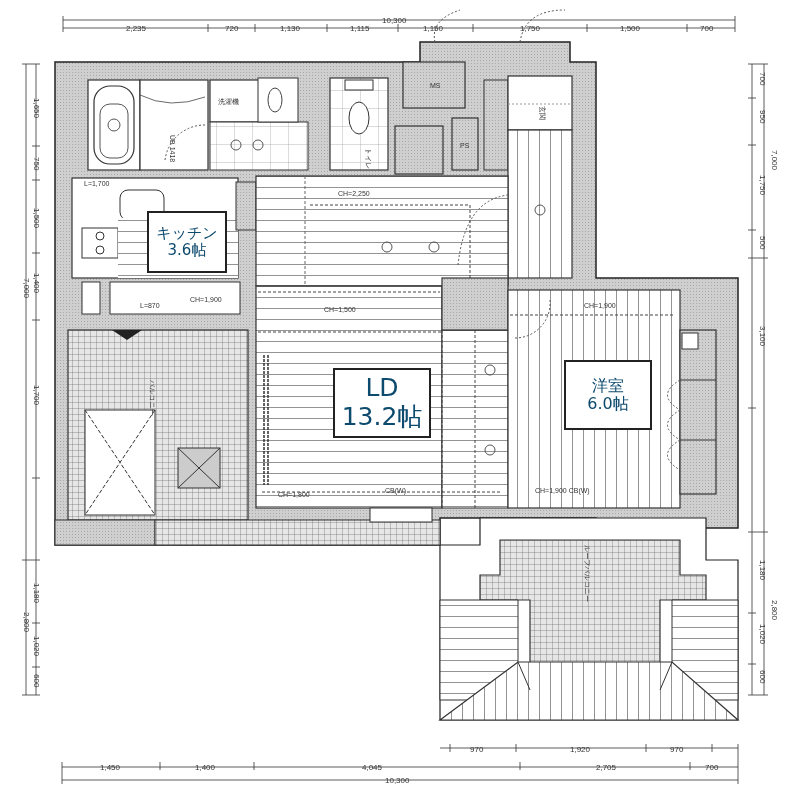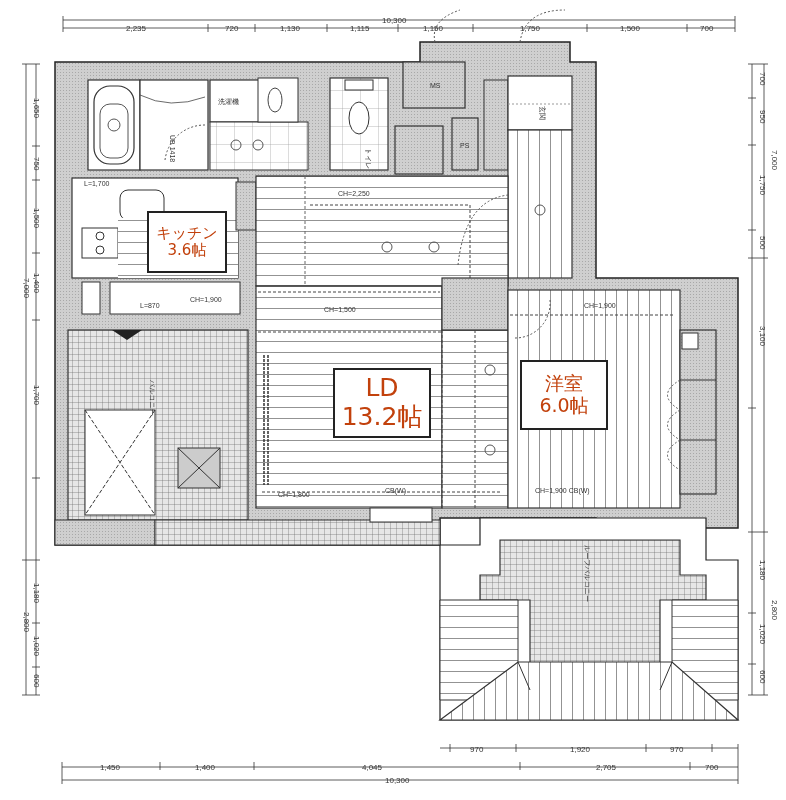--- a/index.html
+++ b/index.html
@@ -1,20 +1,20 @@
 <!DOCTYPE html>
 <html><head>
 <meta charset="utf-8">
 <style>
   html, body { margin:0; padding:0; background:#ffffff; }
   body { width:786px; height:800px; position:relative; overflow:hidden; font-family:"DejaVu Sans", sans-serif; }
   svg { position:absolute; left:0; top:0; }
   .dim { font-family:"Liberation Sans", sans-serif; font-size:8px; fill:#333; }
   .lbl { font-family:"Liberation Sans", sans-serif; font-size:7px; fill:#333; }
-  .room-box { position:absolute; background:#fff; border:2px solid #222; display:flex; flex-direction:column; align-items:center; justify-content:center; font-family:"DejaVu Sans", sans-serif; color:#c2410c; line-height:1.15; }
+  .room-box { position:absolute; background:#fff; border:2px solid #222; display:flex; flex-direction:column; align-items:center; justify-content:center; font-family:"DejaVu Sans", sans-serif; color:#0c4a6e; line-height:1.15; }
   .room-box span { display:block; }
 </style>
 </head>
 <body>
 
 <svg width="786" height="800" viewBox="0 0 786 800">
   <defs>
     <pattern id="grayfill" width="3" height="3" patternUnits="userSpaceOnUse">
       <rect width="3" height="3" fill="#cfcfcf"></rect>
       <rect width="1" height="1" fill="#a8a8a8"></rect>
@@ -275,16 +275,16 @@
 </svg>
 
 <div class="room-box" style="left:147px;top:211px;width:76px;height:58px;font-size:15px;">
   <span>キッチン</span>
   <span>3.6帖</span>
 </div>
 <div class="room-box" style="left:333px;top:368px;width:94px;height:66px;font-size:25px;">
   <span>LD</span>
   <span>13.2帖</span>
 </div>
-<div class="room-box" style="left:520px;top:360px;width:84px;height:66px;font-size:19px;">
+<div class="room-box" style="left:564px;top:360px;width:84px;height:66px;font-size:16px;">
   <span>洋室</span>
   <span>6.0帖</span>
 </div>
 
 </body></html>

